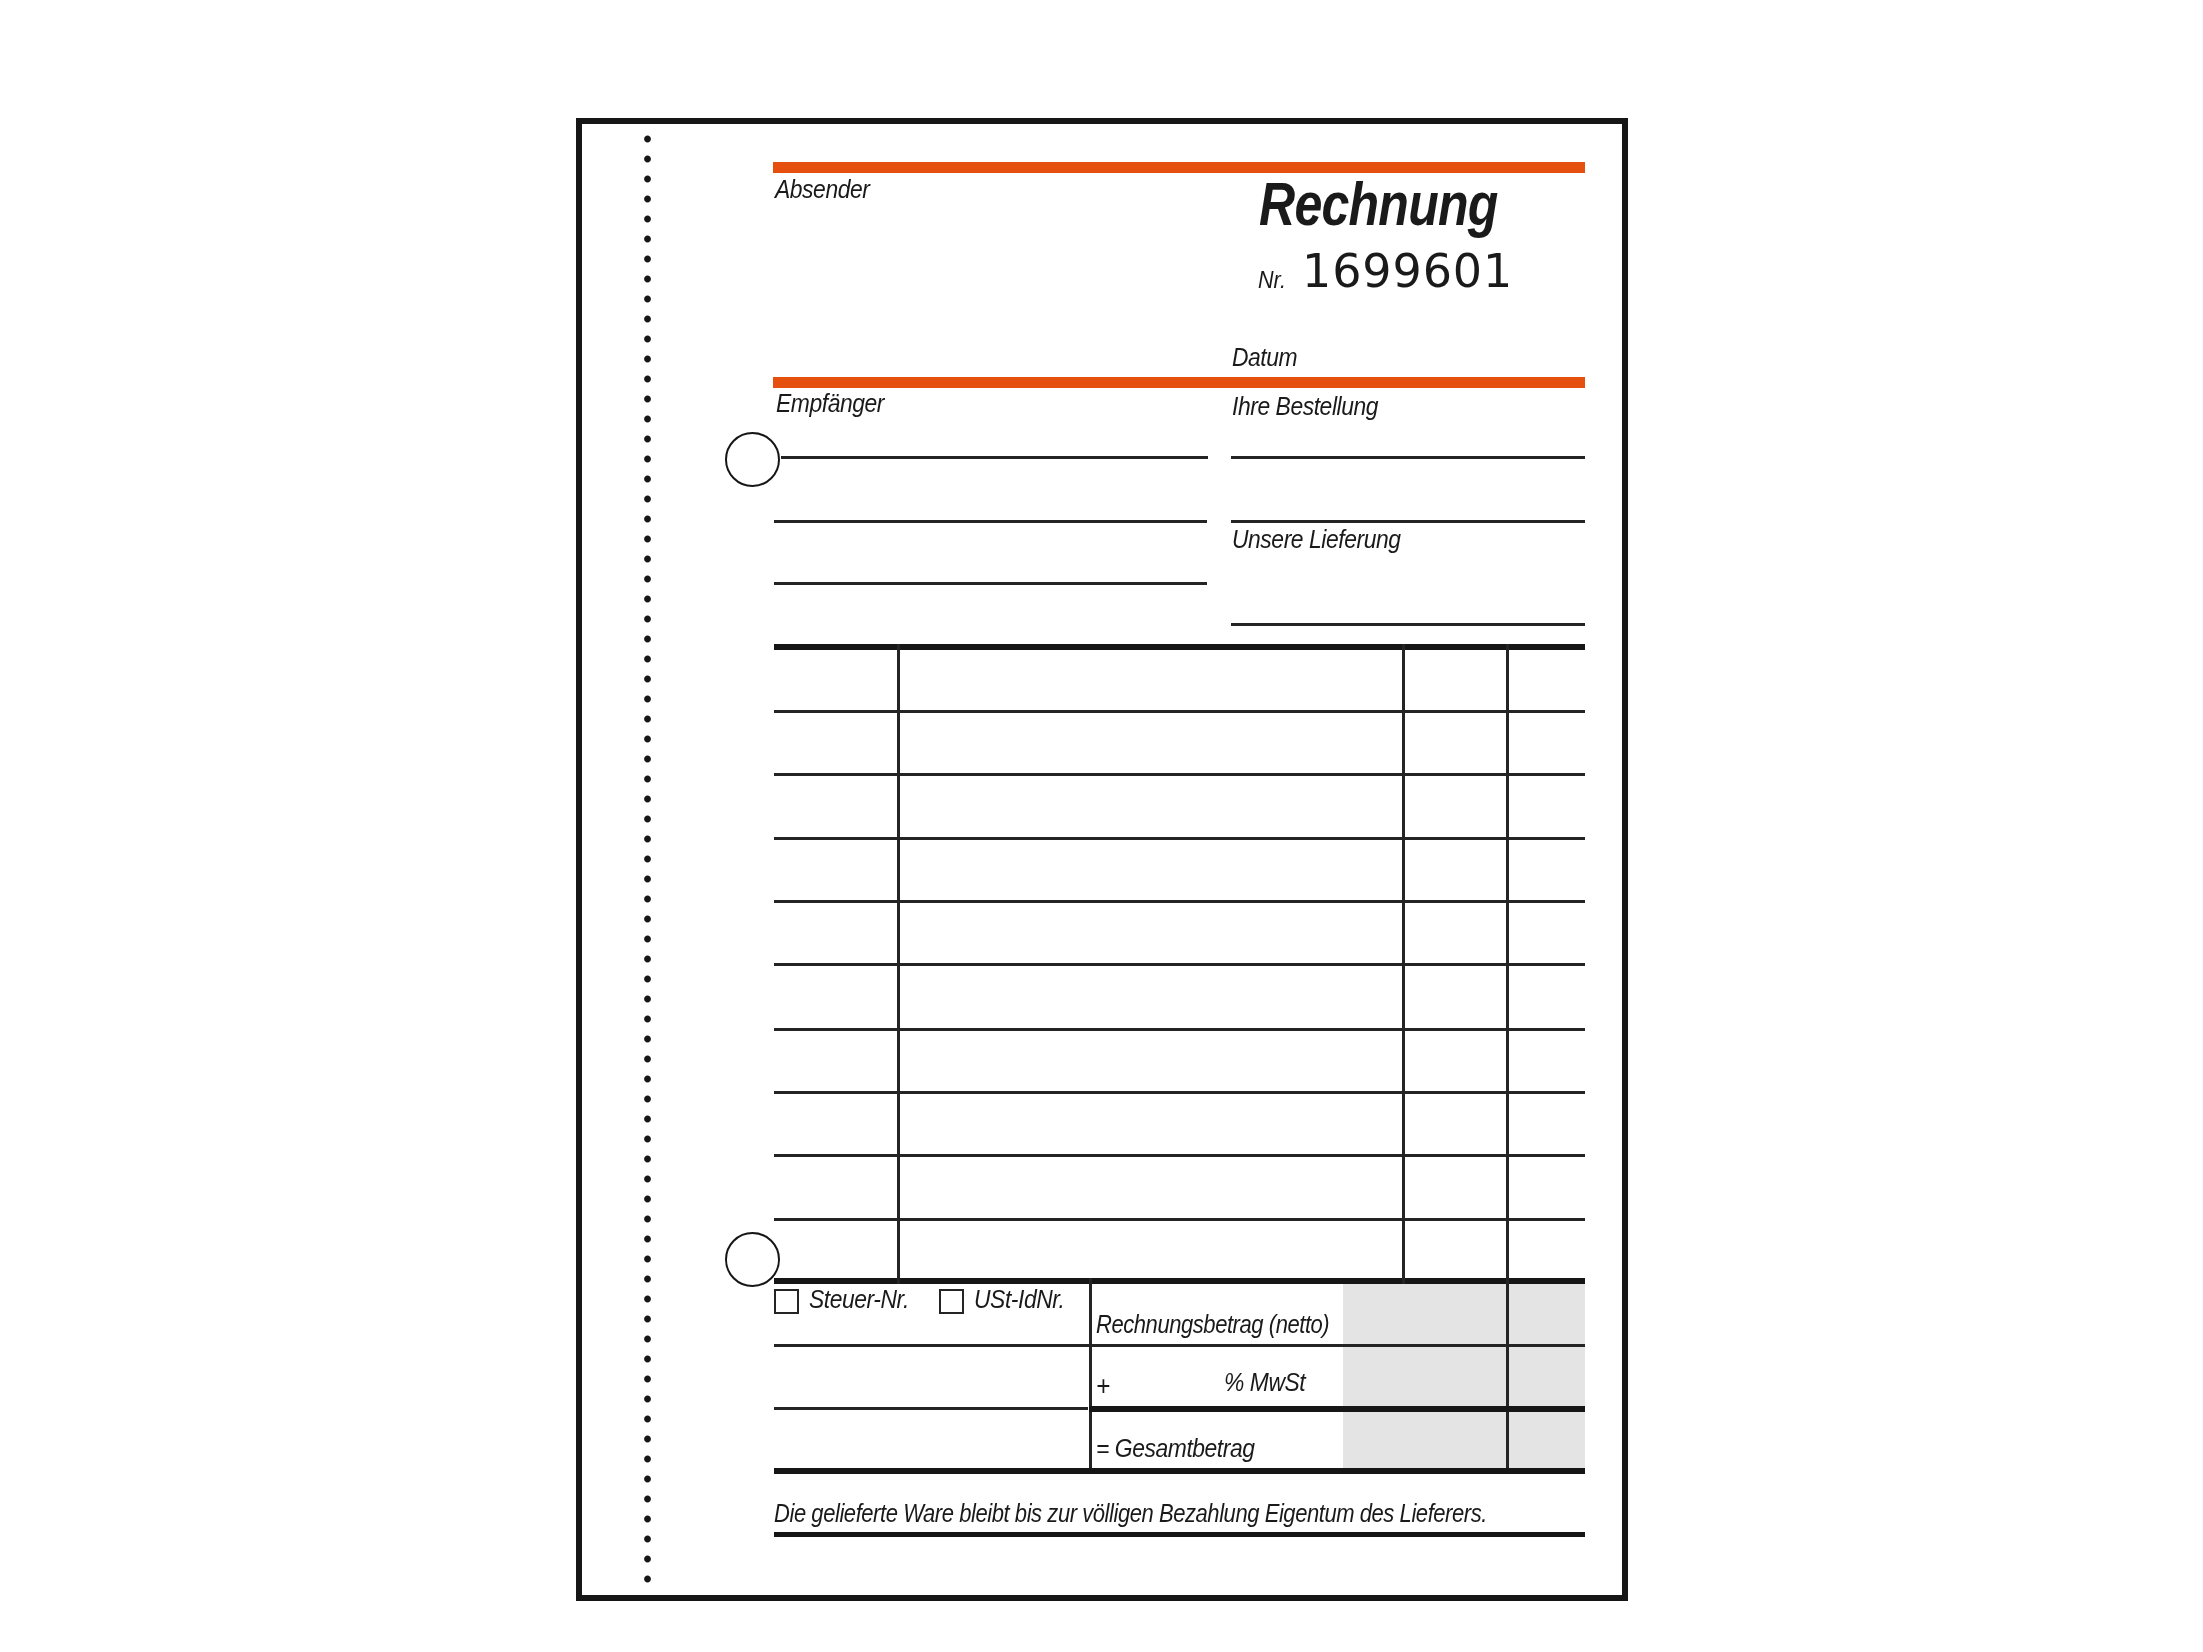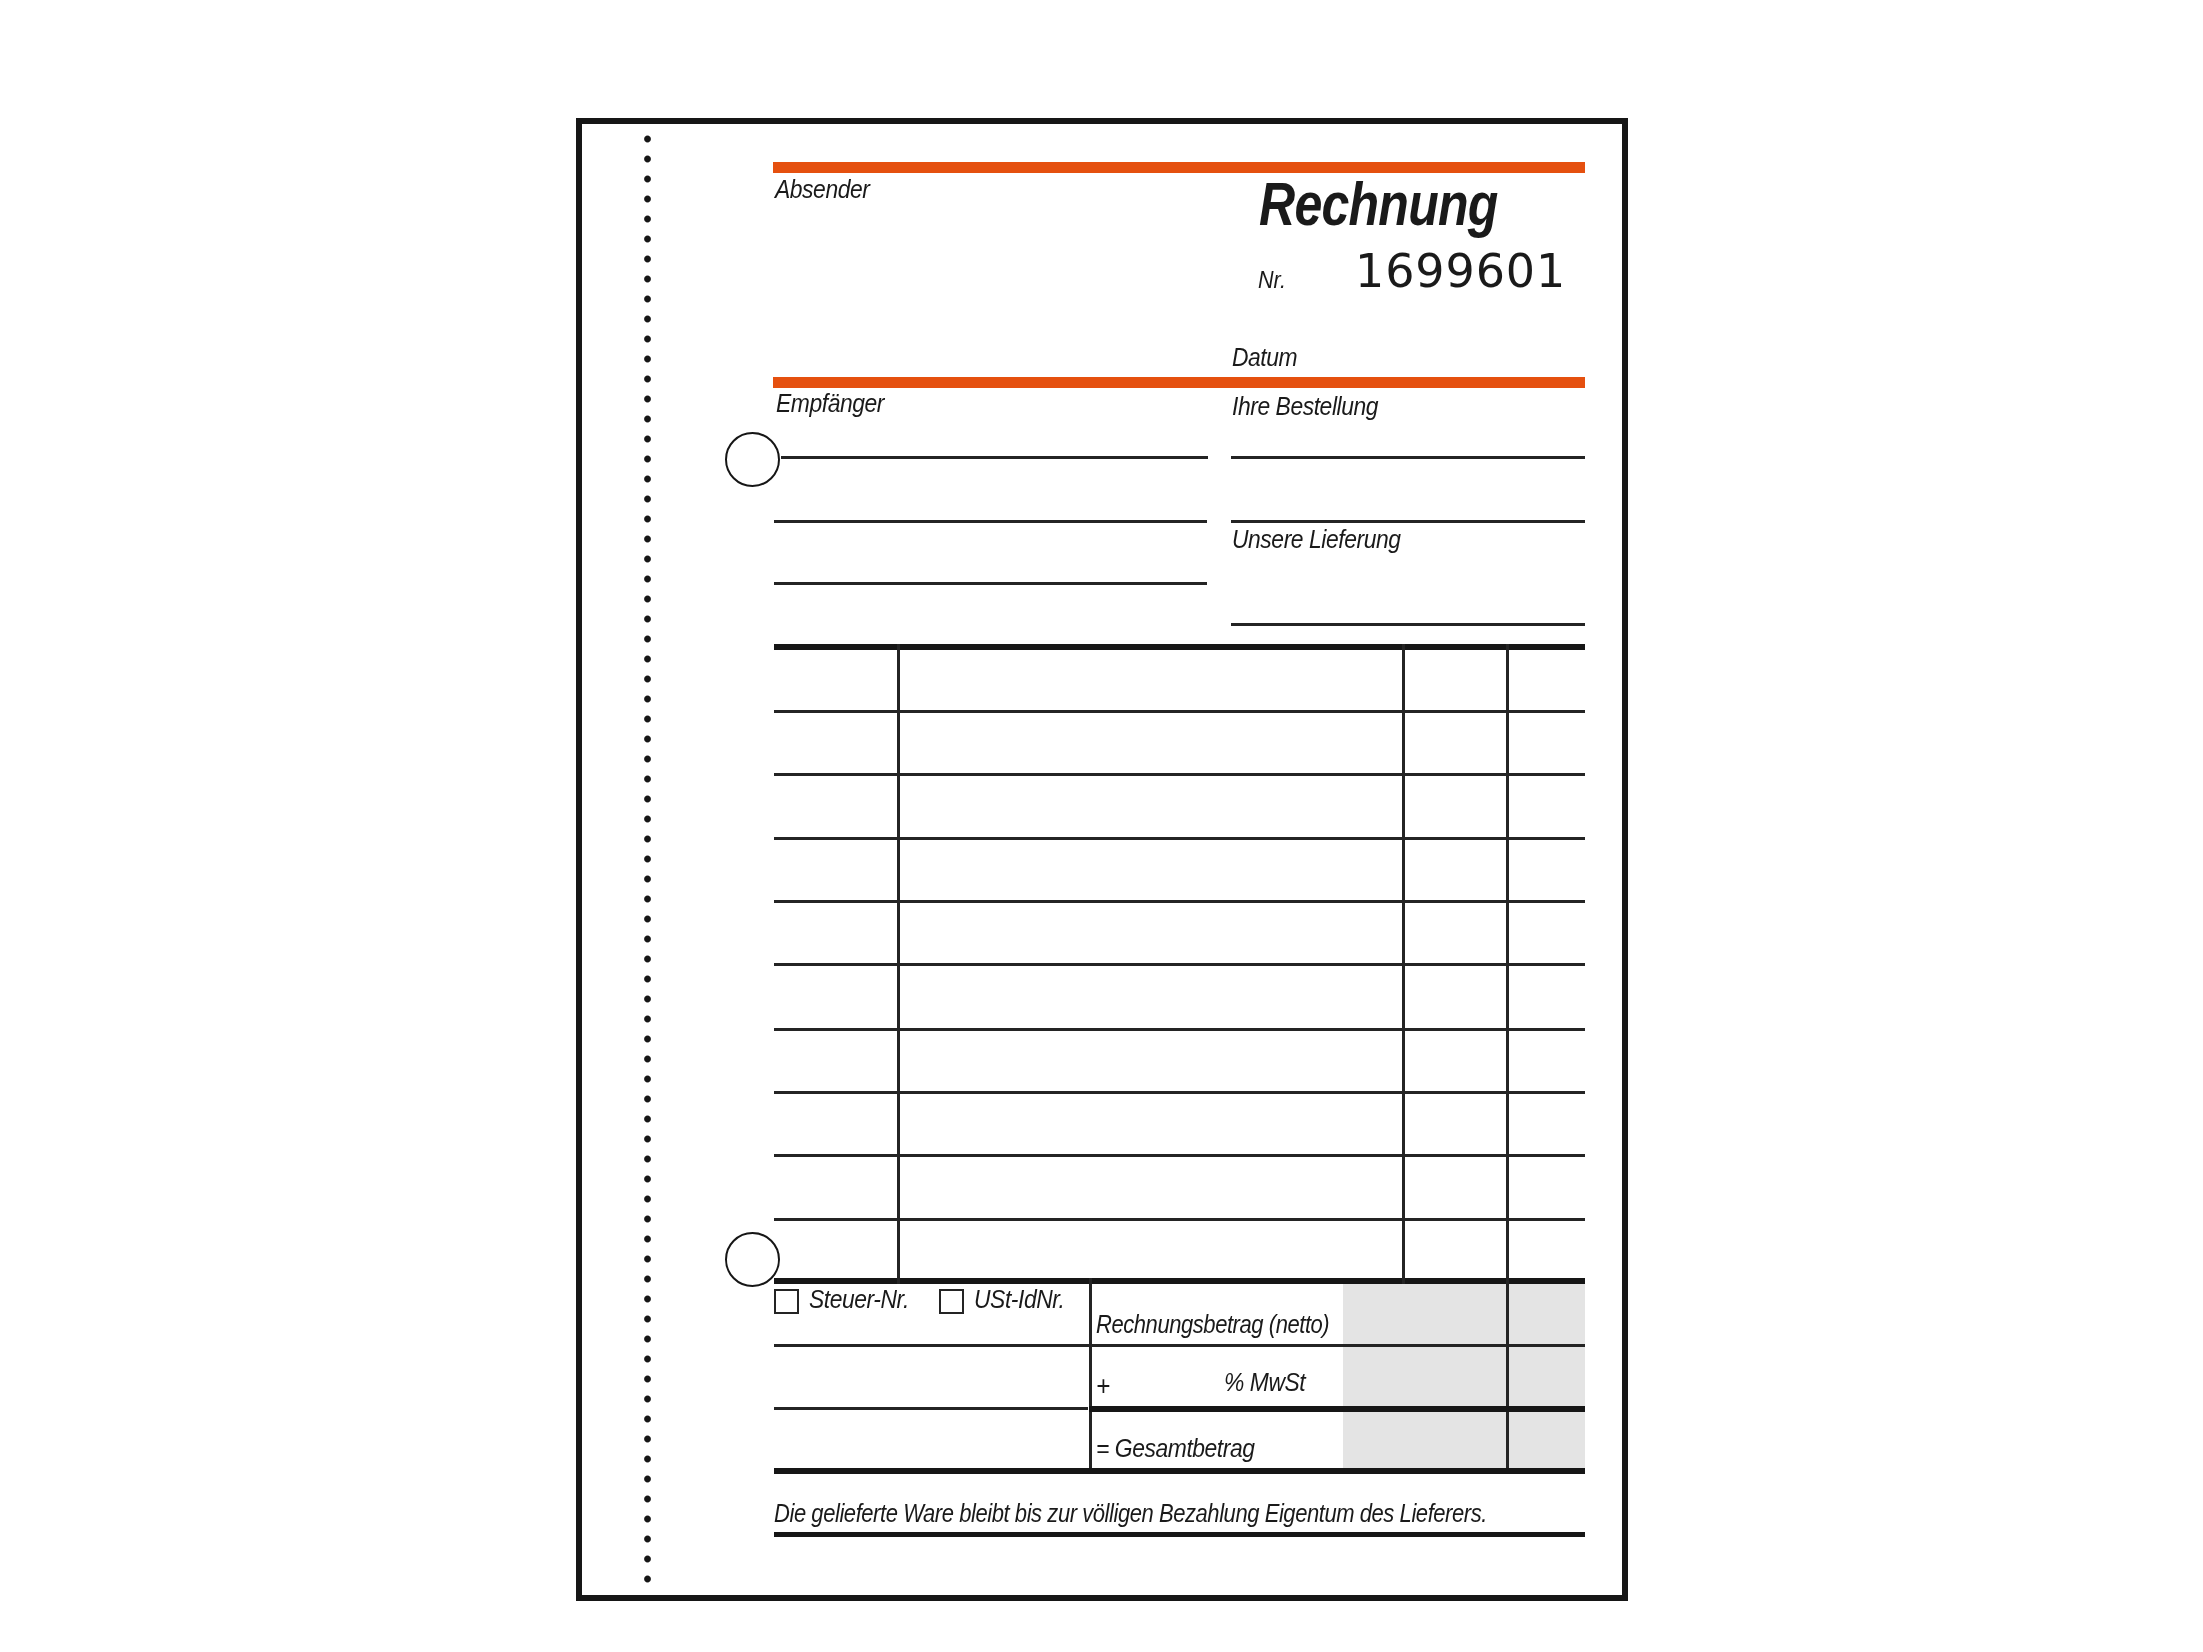--- a/index.html
+++ b/index.html
@@ -57,21 +57,21 @@
 
   <div class="frame"></div>
   <div class="perforation"></div>
 
   <div class="bar" style="top:128px;"></div>
   <div class="lbl z2" style="left:775px;top:141px;">Absender</div>
 
   <div class="title z2" style="left:1259px;top:140px;">Rechnung</div>
 
   <div class="nr-label z2" style="left:1258px;top:232px;">Nr.</div>
-  <div class="invoice-no z2" style="left:1355px;top:214px;">1699601</div>
+  <div class="invoice-no z2" style="left:1302px;top:214px;">1699601</div>
 
   <div class="lbl z2" style="left:1232px;top:309px;">Datum</div>
 
   <div class="bar" style="top:343px;"></div>
   <div class="lbl z2" style="left:776px;top:355px;">Empfänger</div>
   <div class="lbl z2" style="left:1232px;top:358px;">Ihre Bestellung</div>
   <div class="lbl z2" style="left:1232px;top:491px;">Unsere Lieferung</div>
 
   <div class="hline" style="left:781px;top:422px;width:427px;"></div>
   <div class="hline" style="left:774px;top:486px;width:433px;"></div>

